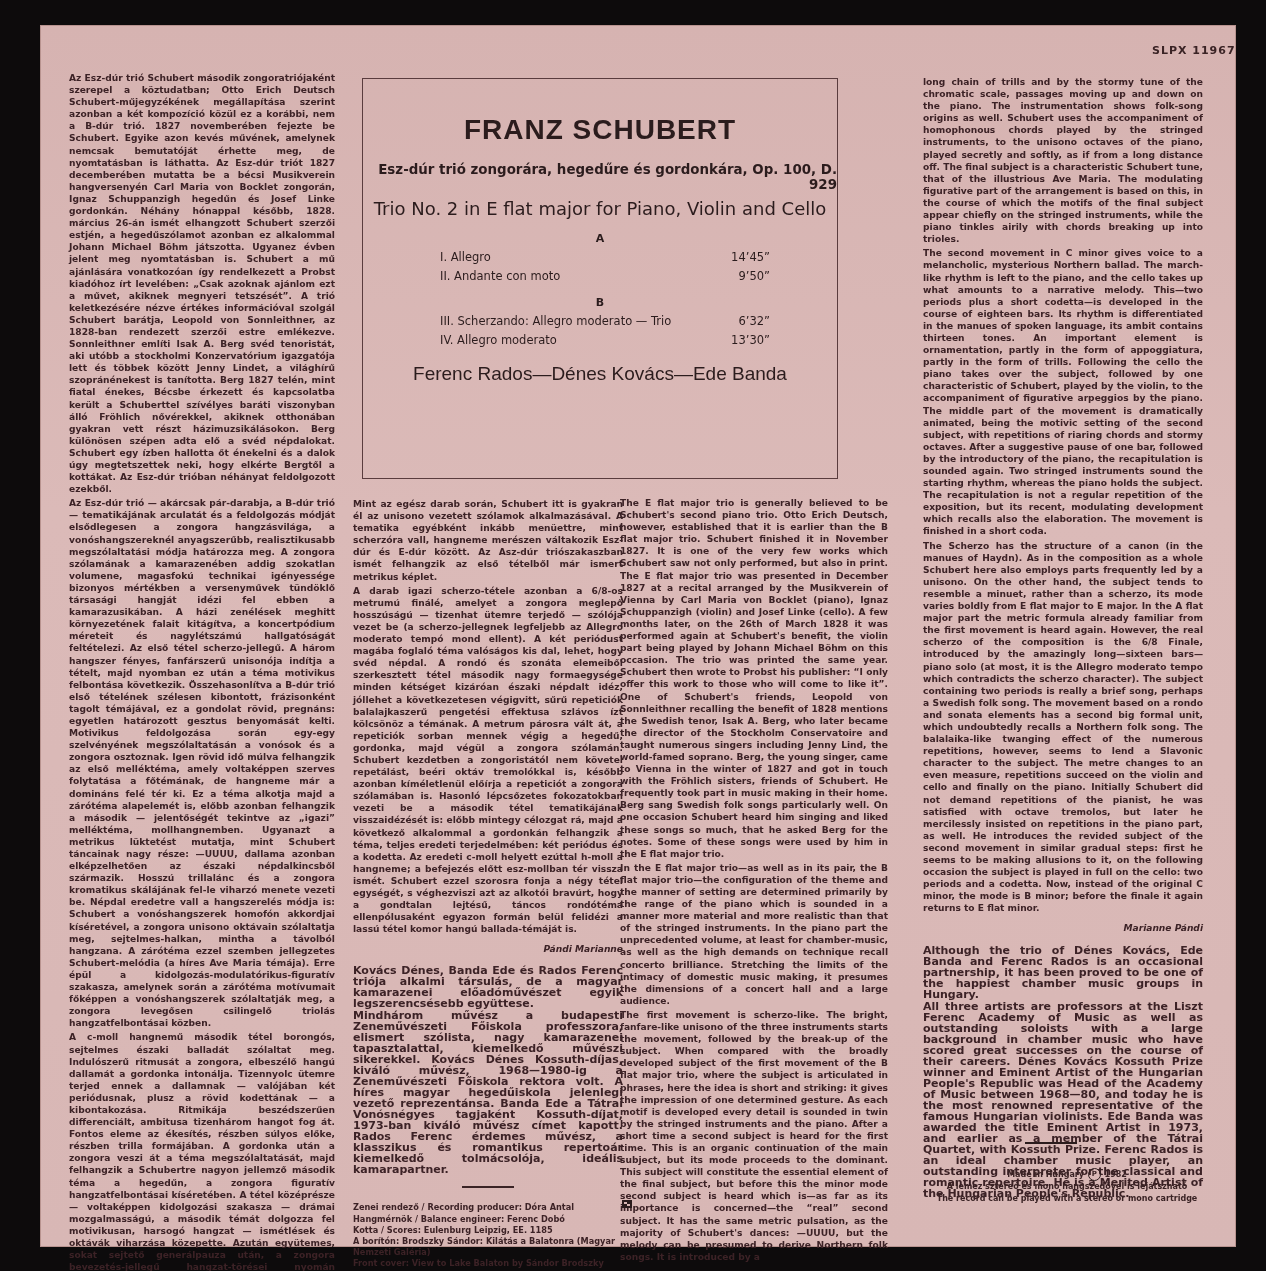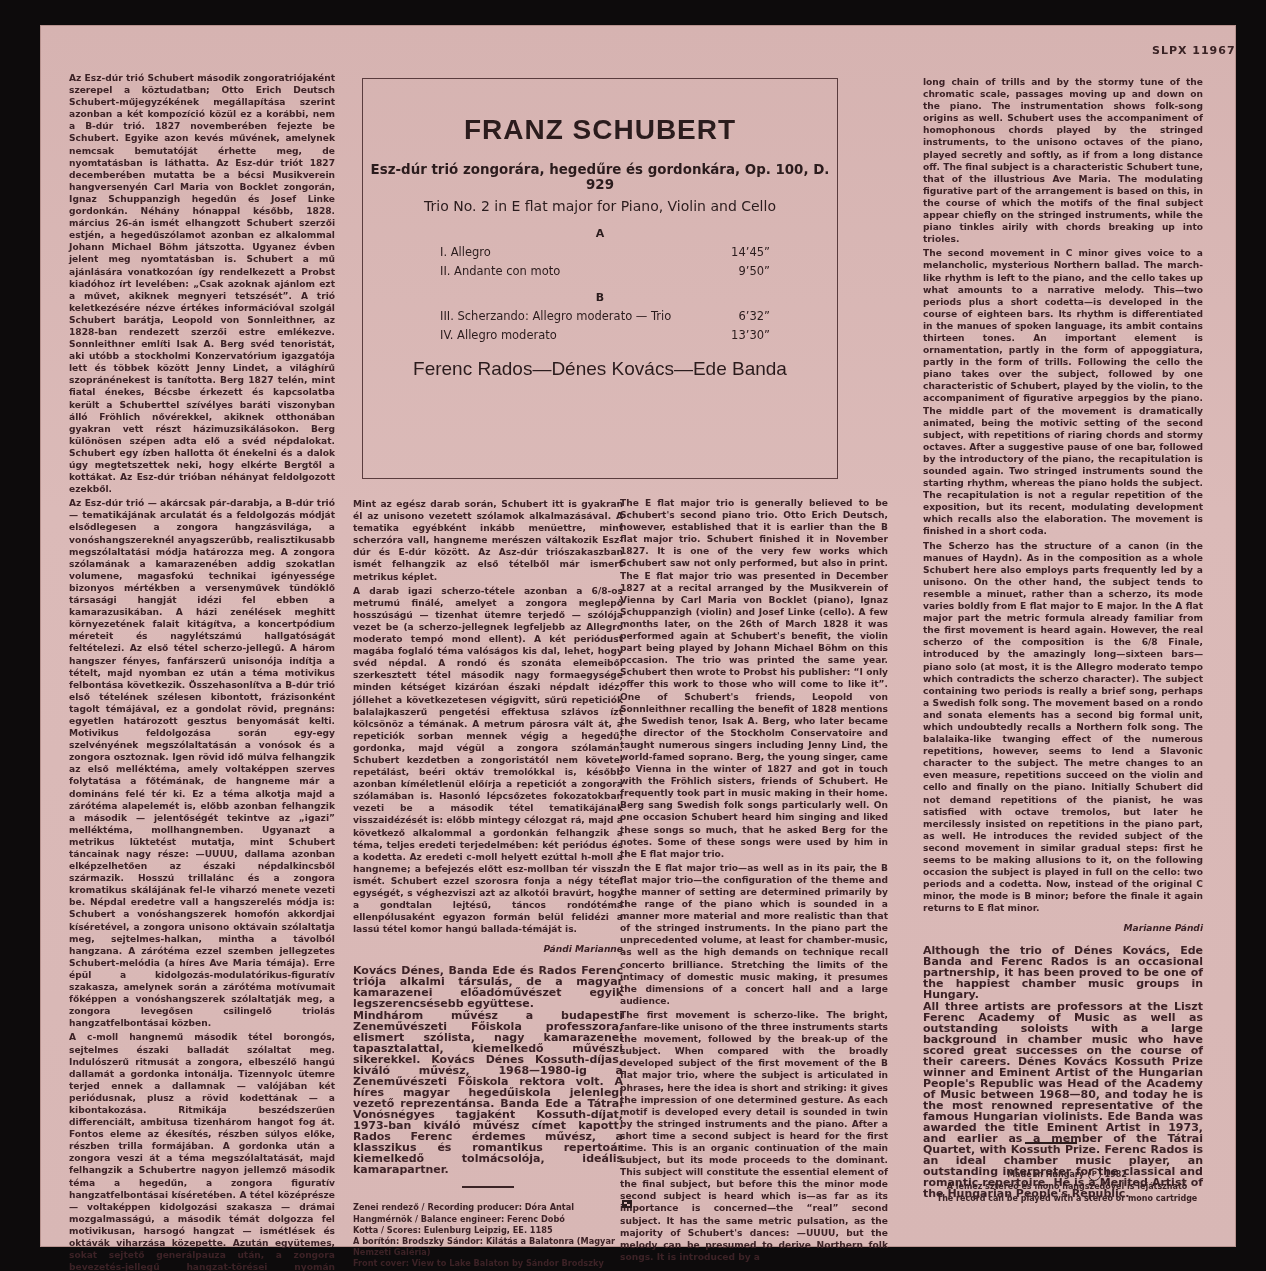--- a/index.html
+++ b/index.html
@@ -34,22 +34,22 @@
   .credits { font-size:8.2px; line-height:11.2px; font-weight:bold; text-align:left; }
   .credits div { margin:0; }
   .rule { width:52px; height:2px; background:#3a2325; margin:11px auto 14px auto; }
 
   .box {
     position:absolute; left:362px; top:78px; width:476px; height:401px;
     border:1.5px solid #5a3c3e; box-sizing:border-box;
     text-align:center; color:#2b1c1d;
   }
   .composer { margin-top:35px; font-size:28px; font-weight:900; letter-spacing:1px; font-family:"Liberation Sans", sans-serif; }
-  .title-hu { margin-top:16px; font-size:13.4px; font-weight:bold; }
-  .title-en { margin-top:6px; font-size:14px; }
+  .title-hu { margin-top:16px; font-size:13.4px; font-weight:bold;text-align:right; }
+  .title-en { margin-top:6px; font-size:18px; }
   .side { margin-top:13px; font-size:11px; font-weight:bold; }
   .track { display:flex; justify-content:space-between; width:330px; margin:5px auto 0 auto; font-size:11.5px; padding-left:10px; }
   .track .dur { width:70px; text-align:right; }
   .performers { display:flex; justify-content:center; margin-top:16px; font-size:19px; font-family:"Liberation Sans", sans-serif; }
   .performers .sep { color:#2b1c1d; }
   .roles { display:flex; justify-content:space-between; width:474px; margin:6px auto 0 auto; font-size:12.5px; }
   .roles span { width:150px; text-align:center; }
 
   .footer { position:absolute; left:932px; top:1168px; width:270px; text-align:center; font-size:8px; line-height:11.5px; font-weight:bold; }
   .p-mark { display:inline-block; width:11px; height:11px; border:1.5px solid #2b1c1d; border-radius:50%; font-size:7px; line-height:11px; text-align:center; vertical-align:middle; margin:0 1px; }

